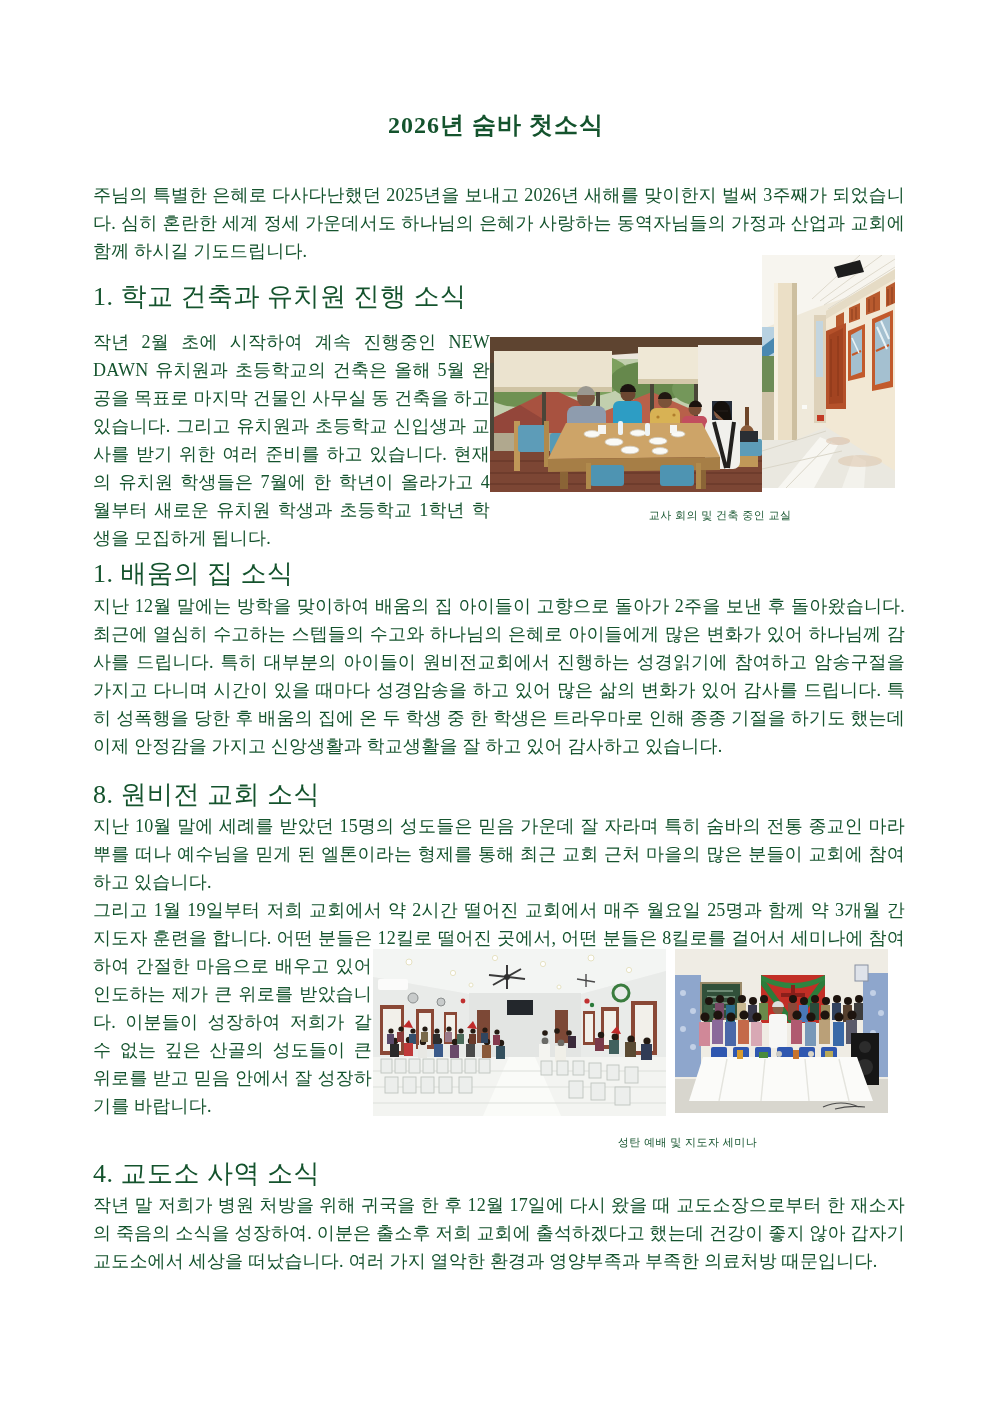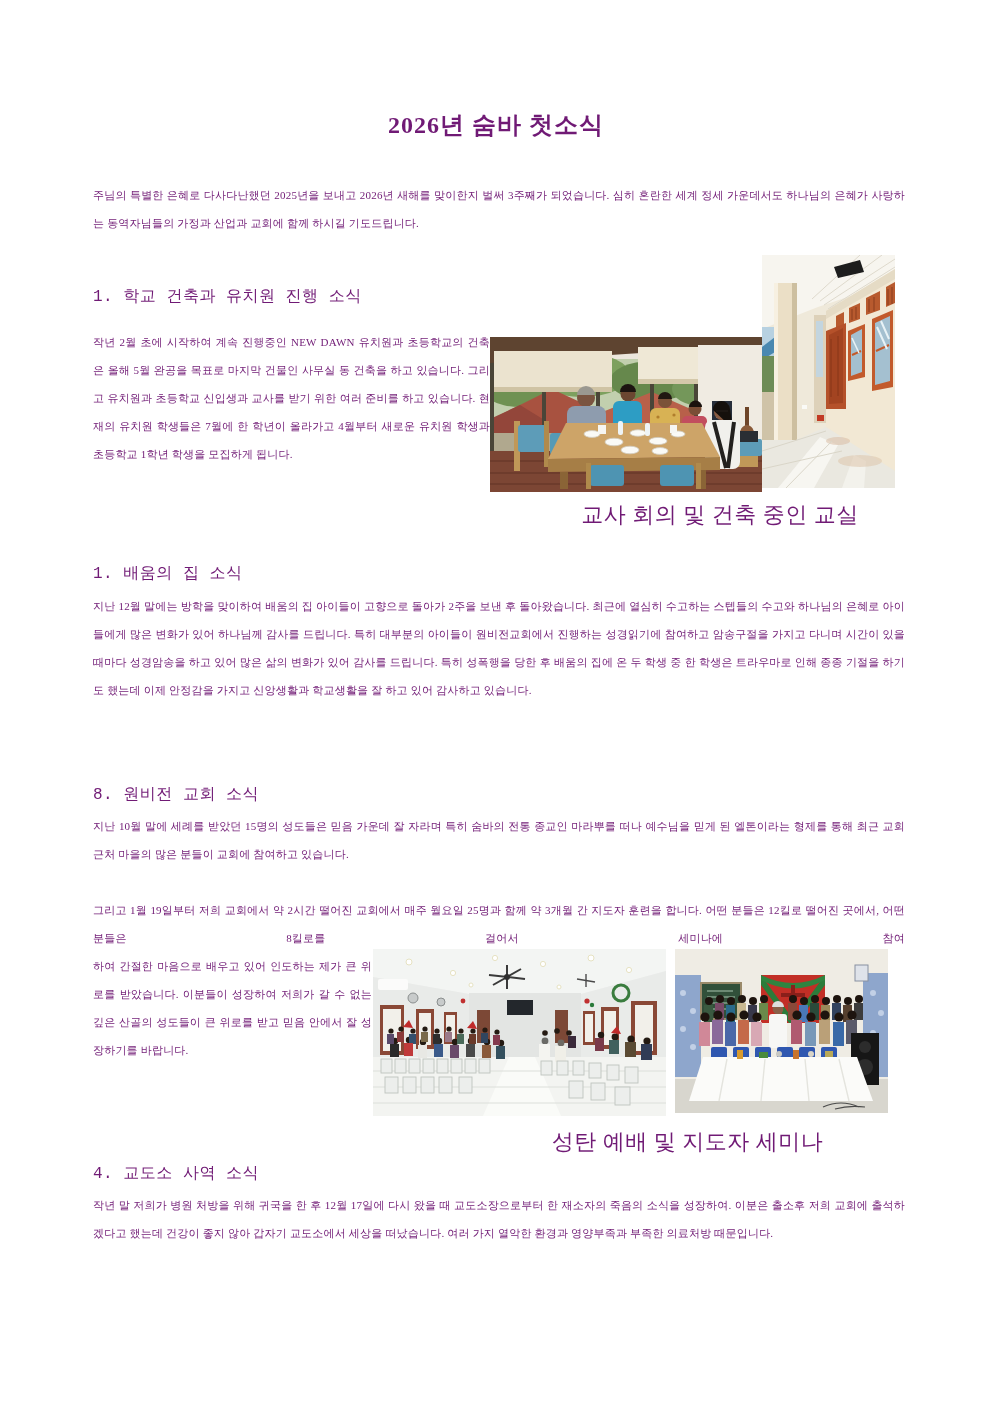--- a/index.html
+++ b/index.html
@@ -1,27 +1,27 @@
 <!DOCTYPE html>
 <html><head>
 <meta charset="utf-8">
 <style>
   * { margin:0; padding:0; box-sizing:border-box; }
   html,body { background:#ffffff; }
   .page {
     position:relative; width:992px; height:1403px; background:#ffffff;
-    font-family:"Liberation Serif","DejaVu Serif",serif; color:#701a75;
+    font-family:"Liberation Serif","DejaVu Serif",serif; color:#14532d;
     overflow:hidden;
   }
   .block { position:absolute; }
   .doc-title { font-size:24px; line-height:30px; font-weight:700; text-align:center; letter-spacing:1px; }
-  .body-text { font-size:11px; line-height:28px; text-align:justify; letter-spacing:0.2px; }
+  .body-text { font-size:18px; line-height:28px; text-align:justify; letter-spacing:0.2px; }
   .body-text.cont { text-align-last:justify; }
-  .heading { font-size:16px; line-height:30px; font-weight:400; letter-spacing:0.5px; white-space:nowrap;font-family:Liberation Mono, monospace; }
-  .caption { font-size:22px; line-height:28px; text-align:center; letter-spacing:0.5px; }
+  .heading { font-size:26px; line-height:30px; font-weight:400; letter-spacing:0.5px; white-space:nowrap; }
+  .caption { font-size:11px; line-height:28px; text-align:center; letter-spacing:0.5px; }
   .photo { position:absolute; overflow:hidden; }
   .photo svg { display:block; width:100%; height:100%; }
 </style>
 </head>
 <body>
 
 <div class="page">
 
   <div class="block doc-title" style="top:110px; left:0; width:992px;">2026년 숨바 첫소식</div>
 

